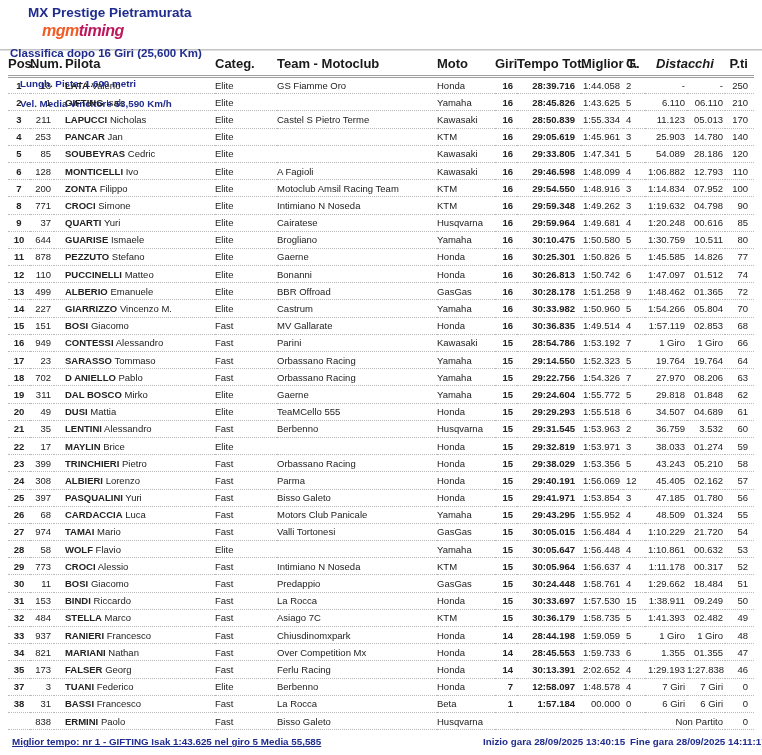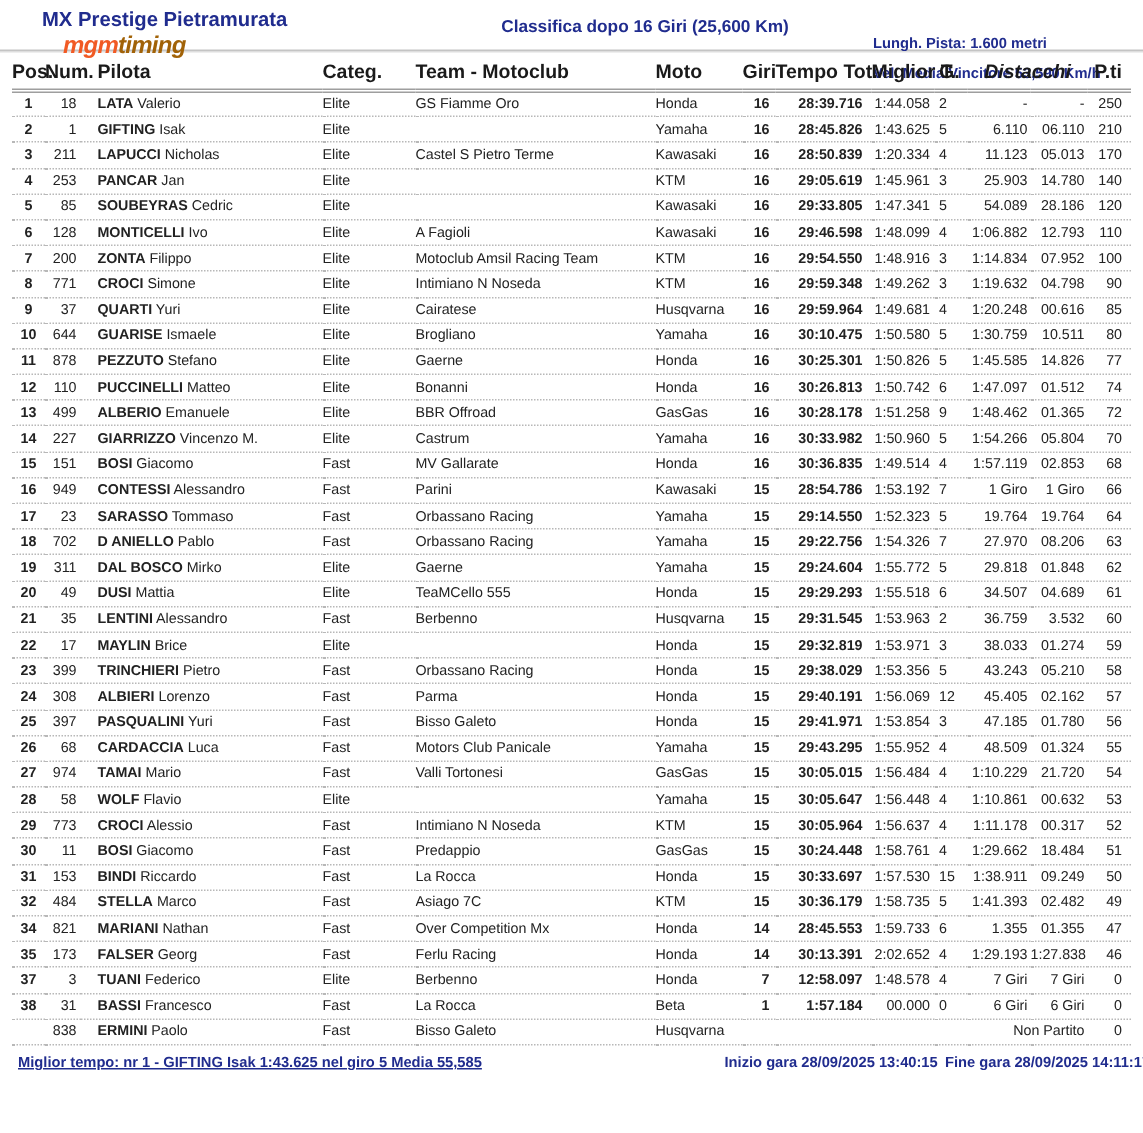--- a/index.html
+++ b/index.html
@@ -9,26 +9,26 @@
     --rule:#9e9e9e;
     --dots:#b8b8b8;
   }
   *{margin:0;padding:0;box-sizing:border-box;}
   html,body{background:#ffffff;}
   body{
     width:762px;height:755px;overflow:hidden;
     font-family:"Liberation Sans",sans-serif;
     color:var(--ink);
   }
-  .header{display:flex;align-items:flex-start;padding:5px 8px 0 10px;height:32px;}
+  .header{display:flex;align-items:flex-start;padding:5px 8px 0 10px;height:48px;flex-direction:column;}
   .h-left{width:278px;}
   .event-title{margin-left:18px;font-size:13.5px;font-weight:bold;color:var(--navy);}
   .logo{margin-left:32px;margin-top:2px;font-size:16px;font-style:italic;font-weight:800;letter-spacing:-0.5px;}
   .logo .mgm{color:var(--orange);}
-  .logo .timing{color:#a16207;}
+  .logo .timing{color:#be185d;}
   .h-center{flex:1;text-align:center;}
   .race-title{font-size:13.5px;font-weight:bold;color:var(--navy);margin-top:1px;}
   .race-subtitle{font-size:11.5px;font-weight:bold;color:var(--navy);margin-top:7px;}
   .h-right{width:182px;padding-left:10px;}
   .h-right div{font-size:9.8px;font-weight:bold;color:var(--navy);line-height:10px;margin-top:20px;}
   .h-right div+div{margin-top:10px;}
   .top-rule{border-top:1px solid #c4c4c4;border-bottom:1px solid #dedede;height:2px;margin-top:1px;}
 
   table{width:746px;margin-left:8px;border-collapse:collapse;table-layout:fixed;}
   th{font-size:13px;font-weight:bold;color:#1a1a1a;padding:5px 0 4px 0;
@@ -143,21 +143,21 @@
   </tr>
       <tr>
     <td class="c-pos">3</td>
     <td class="c-num">211</td>
     <td class="c-pilota"><b>LAPUCCI</b> <span>Nicholas</span></td>
     <td class="c-categ">Elite</td>
     <td class="c-team">Castel S Pietro Terme</td>
     <td class="c-moto">Kawasaki</td>
     <td class="c-giri">16</td>
     <td class="c-tempo">28:50.839</td>
-    <td class="c-miglior">1:20.334</td>
+    <td class="c-miglior">1:55.334</td>
     <td class="c-g">4</td>
     <td class="c-d1">11.123</td>
     <td class="c-d2">05.013</td>
     <td class="c-pti">170</td>
   </tr>
       <tr>
     <td class="c-pos">4</td>
     <td class="c-num">253</td>
     <td class="c-pilota"><b>PANCAR</b> <span>Jan</span></td>
     <td class="c-categ">Elite</td>
@@ -583,20 +583,35 @@
     <td class="c-categ">Fast</td>
     <td class="c-team">Asiago 7C</td>
     <td class="c-moto">KTM</td>
     <td class="c-giri">15</td>
     <td class="c-tempo">30:36.179</td>
     <td class="c-miglior">1:58.735</td>
     <td class="c-g">5</td>
     <td class="c-d1">1:41.393</td>
     <td class="c-d2">02.482</td>
     <td class="c-pti">49</td>
+  </tr>
+      <tr>
+    <td class="c-pos">33</td>
+    <td class="c-num">937</td>
+    <td class="c-pilota"><b>RANIERI</b> <span>Francesco</span></td>
+    <td class="c-categ">Fast</td>
+    <td class="c-team">Chiusdinomxpark</td>
+    <td class="c-moto">Honda</td>
+    <td class="c-giri">14</td>
+    <td class="c-tempo">28:44.198</td>
+    <td class="c-miglior">1:59.059</td>
+    <td class="c-g">5</td>
+    <td class="c-d1">1 Giro</td>
+    <td class="c-d2">1 Giro</td>
+    <td class="c-pti">48</td>
   </tr>
       <tr>
     <td class="c-pos">34</td>
     <td class="c-num">821</td>
     <td class="c-pilota"><b>MARIANI</b> <span>Nathan</span></td>
     <td class="c-categ">Fast</td>
     <td class="c-team">Over Competition Mx</td>
     <td class="c-moto">Honda</td>
     <td class="c-giri">14</td>
     <td class="c-tempo">28:45.553</td>

